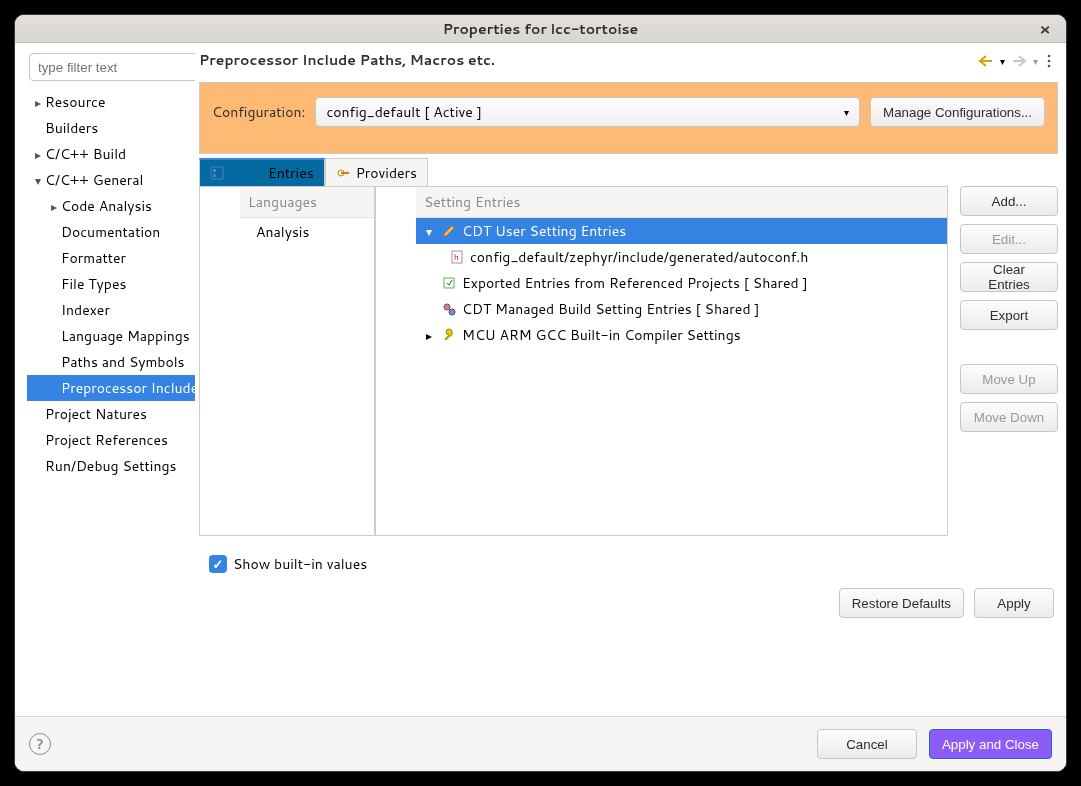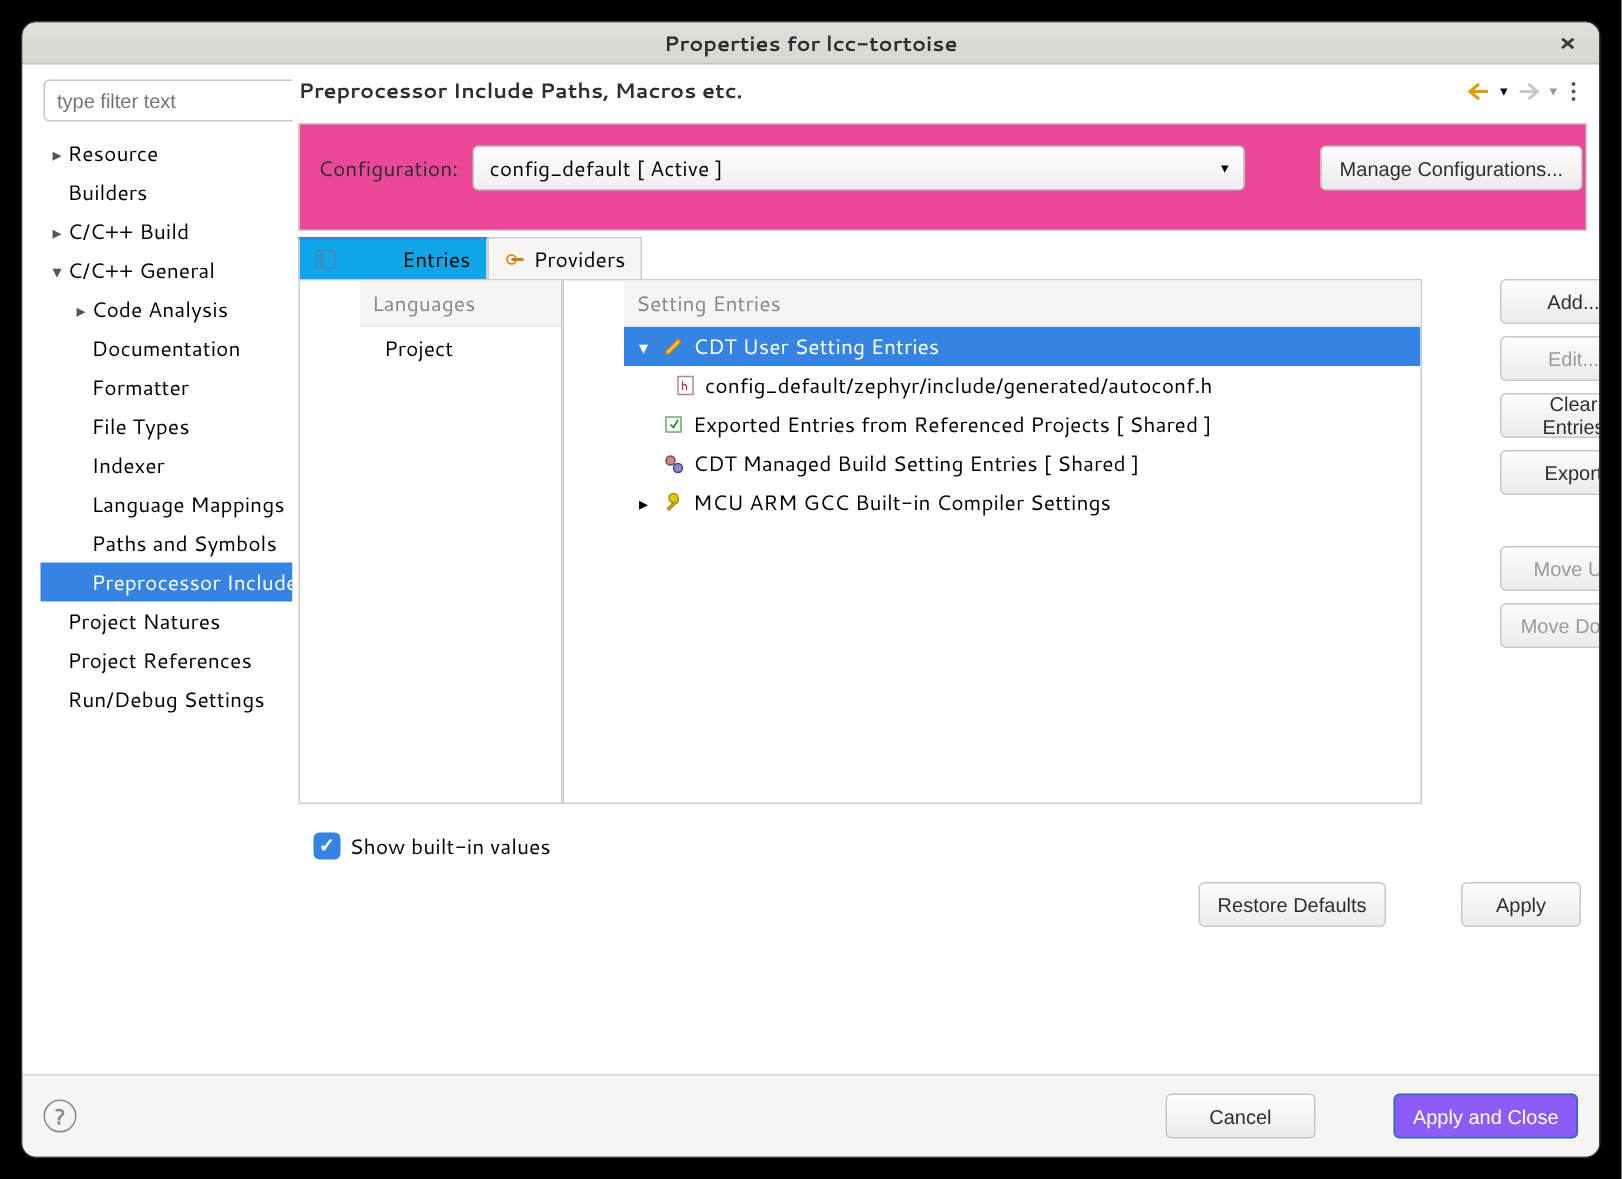--- a/index.html
+++ b/index.html
@@ -68,50 +68,50 @@
     display: flex; align-items: center; justify-content: space-between;
     padding: 7px 12px 0 4px;
   }
   .section-title {
     font-weight: 700; color: #2e2e2e; padding: 0 0 6px 0;
   }
   .hdr-icons { display: flex; gap: 6px; align-items: center; padding-bottom: 4px;}
   .cfg-panel {
     margin: 6px 8px 10px 4px;
     border: 1px solid #cdcdcd;
-    background: #ec4899;
-    padding: 14px 2px 26px 12px;
+    background: #fdba74;
+    padding: 14px 12px 26px 12px;
     display: flex; align-items: center; gap: 10px;
   }
   .cfg-label { color: #2e2e2e; }
   .cfg-select {
     flex: 1; height: 30px;
     background: linear-gradient(#fdfdfd, #efefef);
     border: 1px solid #c6c6c6; border-radius: 4px;
     display: flex; align-items: center; padding: 0 10px;
     justify-content: space-between;
     cursor: pointer;
   }
   .btn {
     height: 30px; padding: 0 12px;
     background: linear-gradient(#fdfdfd, #ebebeb);
     border: 1px solid #c6c6c6; border-radius: 4px;
     display: inline-flex; align-items: center; justify-content: center;
-    color: #2e2e2e; cursor: pointer; min-width: 80px; margin-left: 40px;
+    color: #2e2e2e; cursor: pointer; min-width: 80px;
   }
   .btn:disabled, .btn.disabled { color: #9a9a9a; cursor: default;}
   .btn.primary { background: #8b5cf6; color: #fff; border-color: #1b6acb;}
   .tabs-row { display: flex; padding: 0 0 0 4px; margin-top: -6px;}
   .tab {
     border: 1px solid #cdcdcd; border-bottom: none;
     padding: 3px 10px; display: flex; align-items: center; gap: 6px;
     background: #f6f5f4; cursor: pointer;
   }
   .tab.active {
-    background: #0ea5e9; border-top: 2px solid #3584e4; gap: 44px;
+    background: #0369a1; border-top: 2px solid #3584e4; gap: 44px;
   }
   .entries-panel {
     margin: 0 8px 0 4px;
     display: flex; gap: 12px;
   }
   .lists-col {
     flex: 1; display: flex; gap: 0;
   }
   .lang-box, .set-box {
     border: 1px solid #cdcdcd;
@@ -272,21 +272,21 @@
               <path d="M5 7 H13" stroke="#d08000" stroke-width="2"></path>
             </svg>
           <span>Providers</span>
         </div>
       </div>
 
       <div class="entries-panel">
         <div class="lists-col">
           <div class="lang-box">
             <div class="list-header">Languages</div>
-            <div class="lang-item">Project</div>
+            <div class="lang-item">Analysis</div>
           </div>
           <div class="set-box">
             <div class="list-header">Setting Entries</div>
             <div class="set-body">
               <div class="set-row selected">
                 <span class="exp">▾</span>
                 <svg width="14" height="14">
                     <path d="M2 12 L4 12 L12 4 L10 2 L2 10 Z" fill="#f4c060" stroke="#c08000"></path>
                   </svg>
                 <span>CDT User Setting Entries</span>

